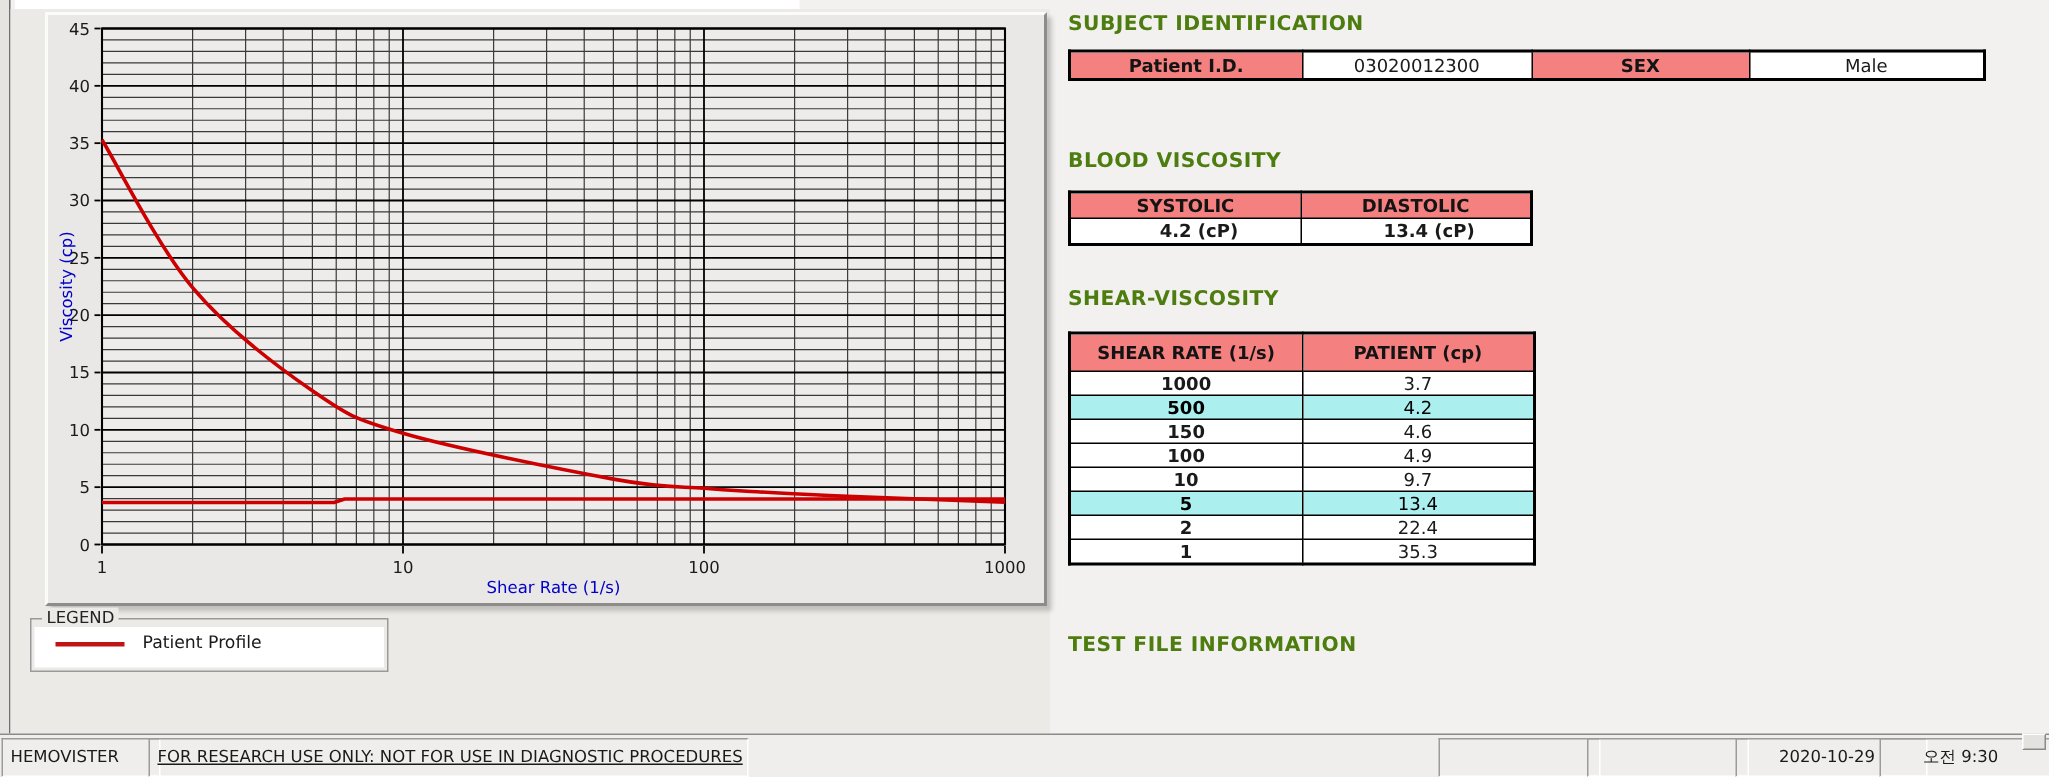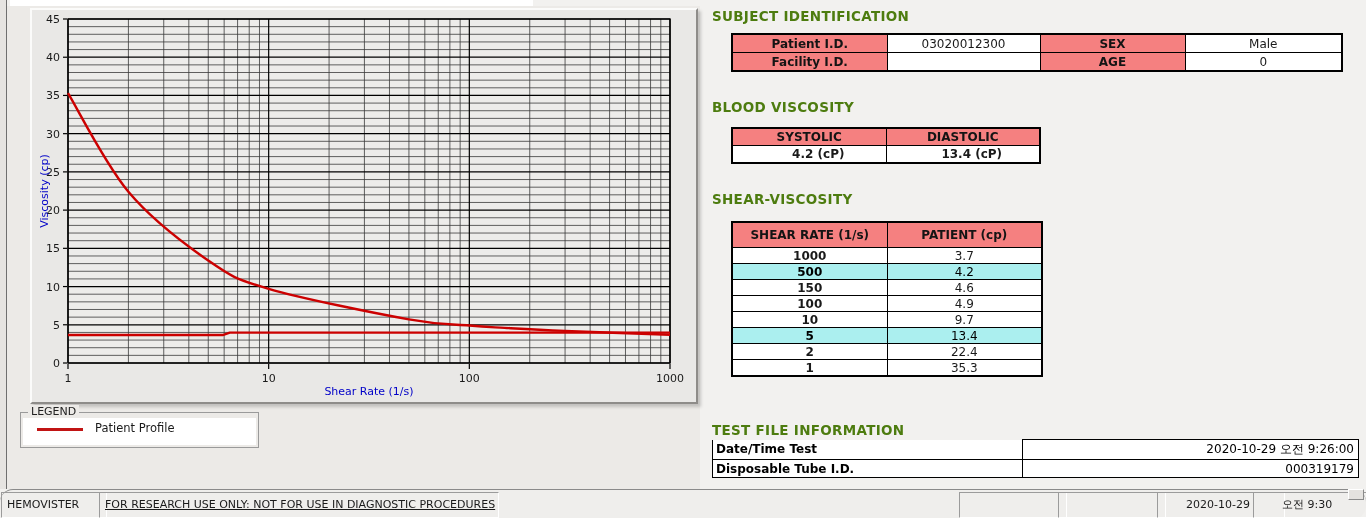--- a/index.html
+++ b/index.html
@@ -19,39 +19,39 @@
   .legend-title{position:absolute;left:7px;top:-8px;padding:0 3px;background:#ECEAE7;font-size:11px;color:#222;}
   .legend-inner{position:absolute;left:2px;top:5px;right:2px;bottom:2px;background:#FFFFFF;}
   .legend-line{position:absolute;left:14px;top:10px;width:46px;height:3px;background:#C11414;}
   .legend-label{position:absolute;left:72px;top:3px;font-size:11.5px;color:#1a1a1a;}
 
   
   .sec-title{position:absolute;font-size:13.5px;font-weight:bold;color:#4d7c0f;letter-spacing:0.3px;white-space:nowrap;}
 
   
   table{border-collapse:collapse;position:absolute;table-layout:fixed;}
-  table.blk{border:2px solid #000;margin-left:19px;}
+  table.blk{border:2px solid #000;}
   table.blk td,table.blk th{border:1px solid #000;font-size:12px;padding:0 2px;text-align:center;overflow:hidden;white-space:nowrap;}
   .pink{background:#F58080;font-weight:bold;color:#141414;}
   .white{background:#FFFFFF;color:#1a1a1a;}
   .hl td{background:#ABEFEF;font-weight:normal;}
   #subject-table td{height:17px;}
   #blood-table td{height:16px;}
   #blood-table .val{font-weight:bold;padding-left:20px;}
   #shear-table th{height:24px;}
   #shear-table td{height:15px;}
   #shear-table td.rate{font-weight:bold;}
   #test-table{border:none;}
   #test-table td{font-size:12px;height:15px;background:#FFFFFF;white-space:nowrap;overflow:hidden;}
   #test-table td.tlabel{font-weight:bold;text-align:left;padding-left:3px;border-left:1px solid #000;border-bottom:1px solid #000;}
   #test-table td.tvalue{text-align:right;padding-right:4px;border-left:1px solid #000;border-right:1px solid #000;border-bottom:1px solid #000;}
   #test-table tr:first-child td.tvalue{border-top:1px solid #000;}
 
   
-  .status-bar{position:absolute;left:0;top:489px;width:1366px;height:29px;background:#EFEEEC;border-top:1px solid #8a8a8a;border-radius:13px;}
+  .status-bar{position:absolute;left:0;top:489px;width:1366px;height:29px;background:#EFEEEC;border-top:1px solid #8a8a8a;}
   .seg{position:absolute;top:2px;height:24px;line-height:24px;font-size:11px;color:#1a1a1a;
     border:1px solid;border-color:#9b9b9b #ffffff #ffffff #9b9b9b;padding:0 5px;white-space:nowrap;overflow:hidden;}
   .seg.center{text-align:left;padding-left:28px;}
   .grip{position:absolute;left:1348px;top:489px;width:14px;height:9px;background:#E4E2DF;
     border:1px solid;border-color:#ffffff #8a8a8a #8a8a8a #ffffff;}
 </style>
 </head>
 <body>
 
 <div class="stage">
@@ -189,26 +189,20 @@
         <col style="width:145px">
         <col style="width:157px">
       </colgroup>
     <tbody>
         <tr>
       <td class="pink">Patient I.D.</td>
       <td class="white">03020012300</td>
       <td class="pink">SEX</td>
       <td class="white">Male</td>
     </tr>
-    <tr>
-      <td class="pink">Facility I.D.</td>
-      <td class="white"></td>
-      <td class="pink">AGE</td>
-      <td class="white">0</td>
-    </tr>
   </tbody>
     </table>
 
   <div class="sec-title" style="left:712px;top:99px;">BLOOD VISCOSITY</div>
   <table id="blood-table" class="blk" style="left:712px;top:127px;">
     <colgroup>
         <col style="width:154px">
         <col style="width:154px">
       </colgroup>
     <tbody>
@@ -263,36 +257,20 @@
           <td class="white">22.4</td>
         </tr>
     <tr>
           <td class="white rate">1</td>
           <td class="white">35.3</td>
         </tr>
   </tbody>
     </table>
 
   <div class="sec-title" style="left:712px;top:422px;">TEST FILE INFORMATION</div>
-  <table id="test-table" style="left:712px;top:439px;">
-    <colgroup>
-        <col style="width:310px">
-        <col style="width:336px">
-      </colgroup>
-    <tbody>
-        <tr>
-      <td class="tlabel">Date/Time Test</td>
-      <td class="tvalue">2020-10-29  오전 9:26:00</td>
-    </tr>
-    <tr>
-      <td class="tlabel">Disposable Tube I.D.</td>
-      <td class="tvalue">000319179</td>
-    </tr>
-  </tbody>
-    </table>
 
   <div class="status-bar">
     <div class="seg" style="left:1px;width:94px;">HEMOVISTER</div>
     <div class="seg" style="left:99px;width:388px;text-decoration:underline;">FOR RESEARCH USE ONLY: NOT FOR USE IN DIAGNOSTIC PROCEDURES</div>
     <div class="seg" style="left:959px;width:96px;"></div>
     <div class="seg" style="left:1058px;width:96px;"></div>
     <div class="seg center" style="left:1157px;width:93px;">2020-10-29</div>
     <div class="seg center" style="left:1253px;width:92px;">오전 9:30</div>
   </div>
   <div class="grip"></div>

